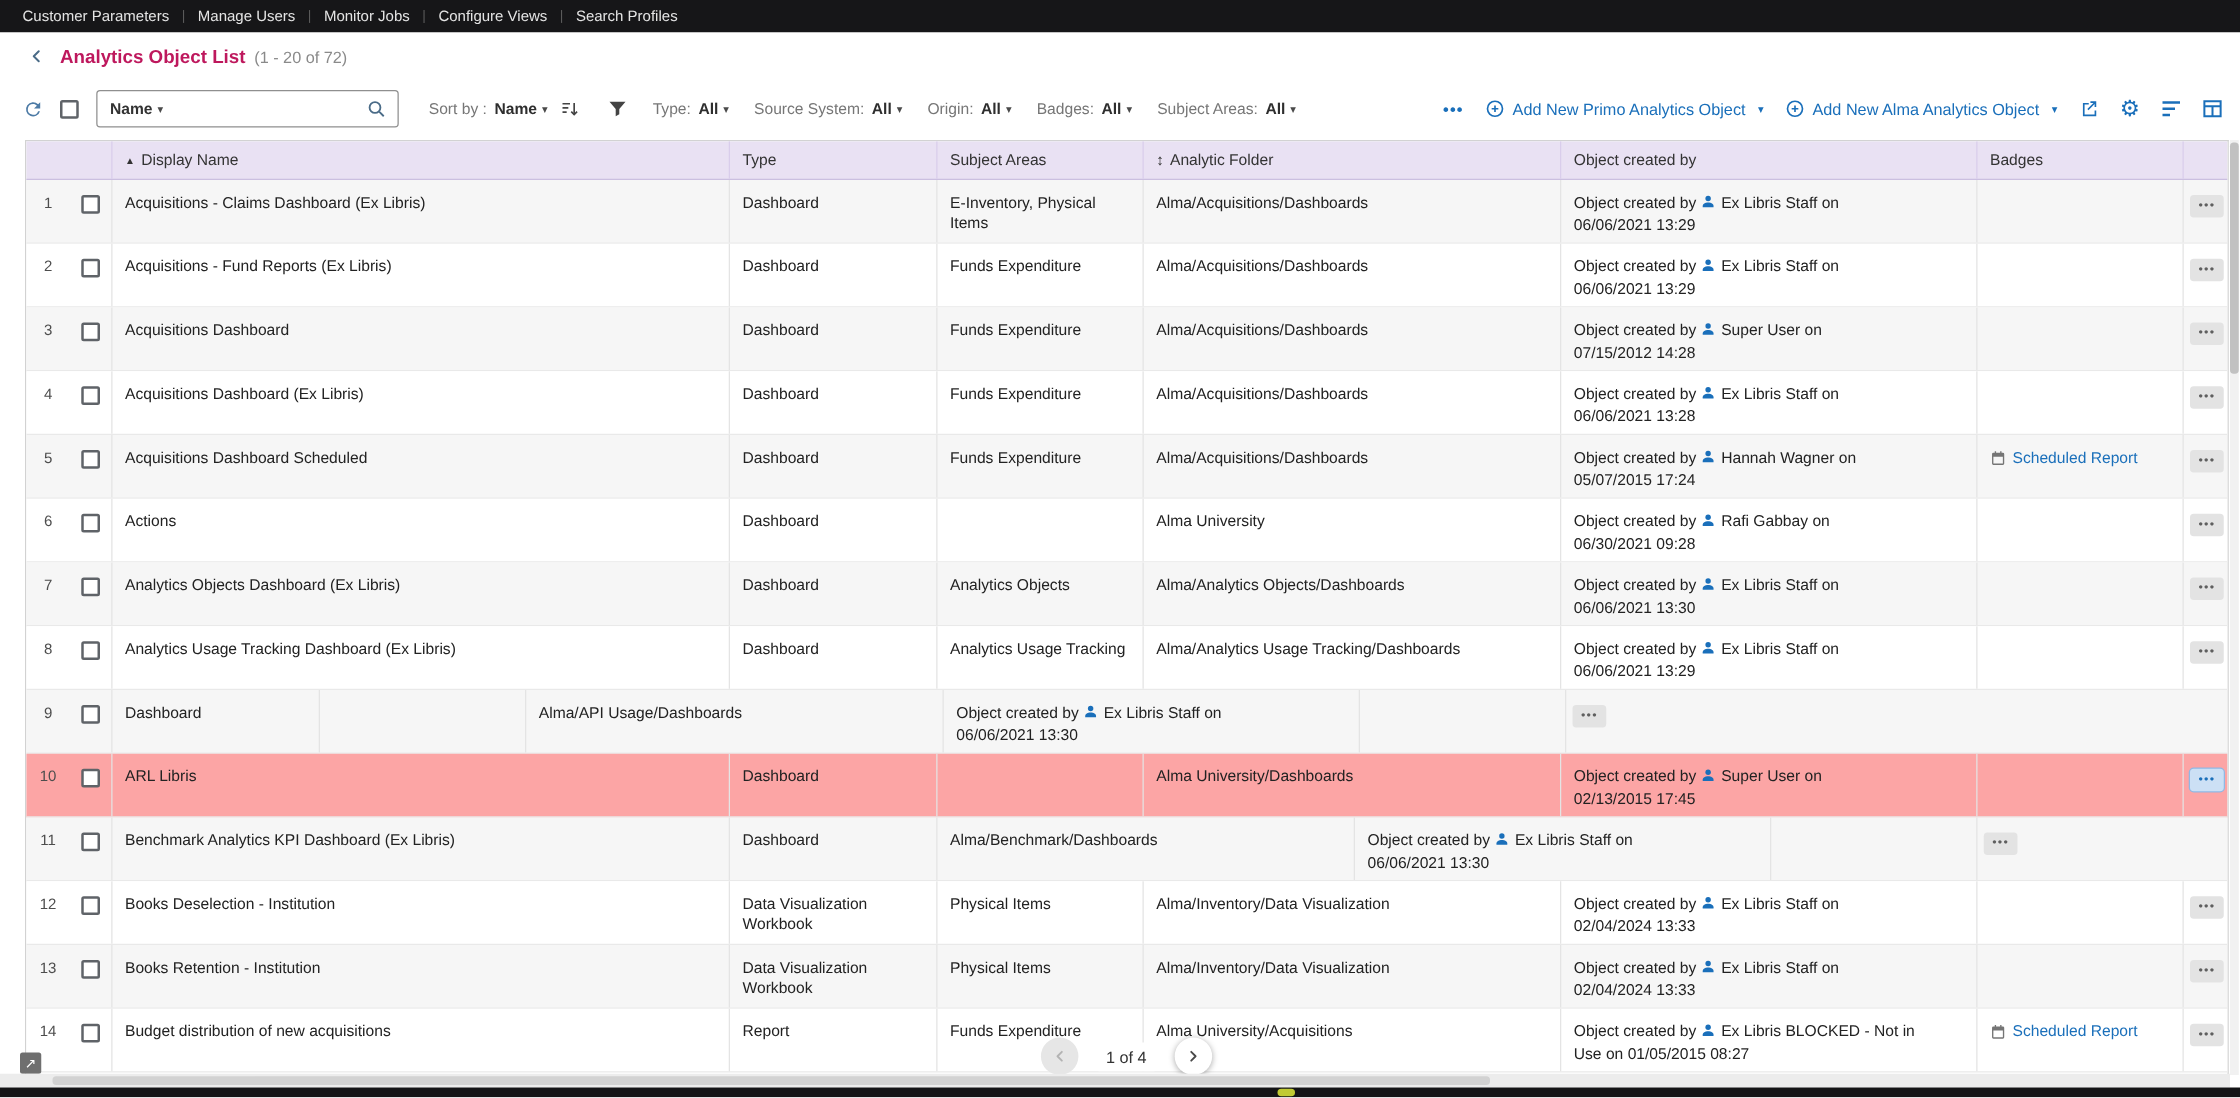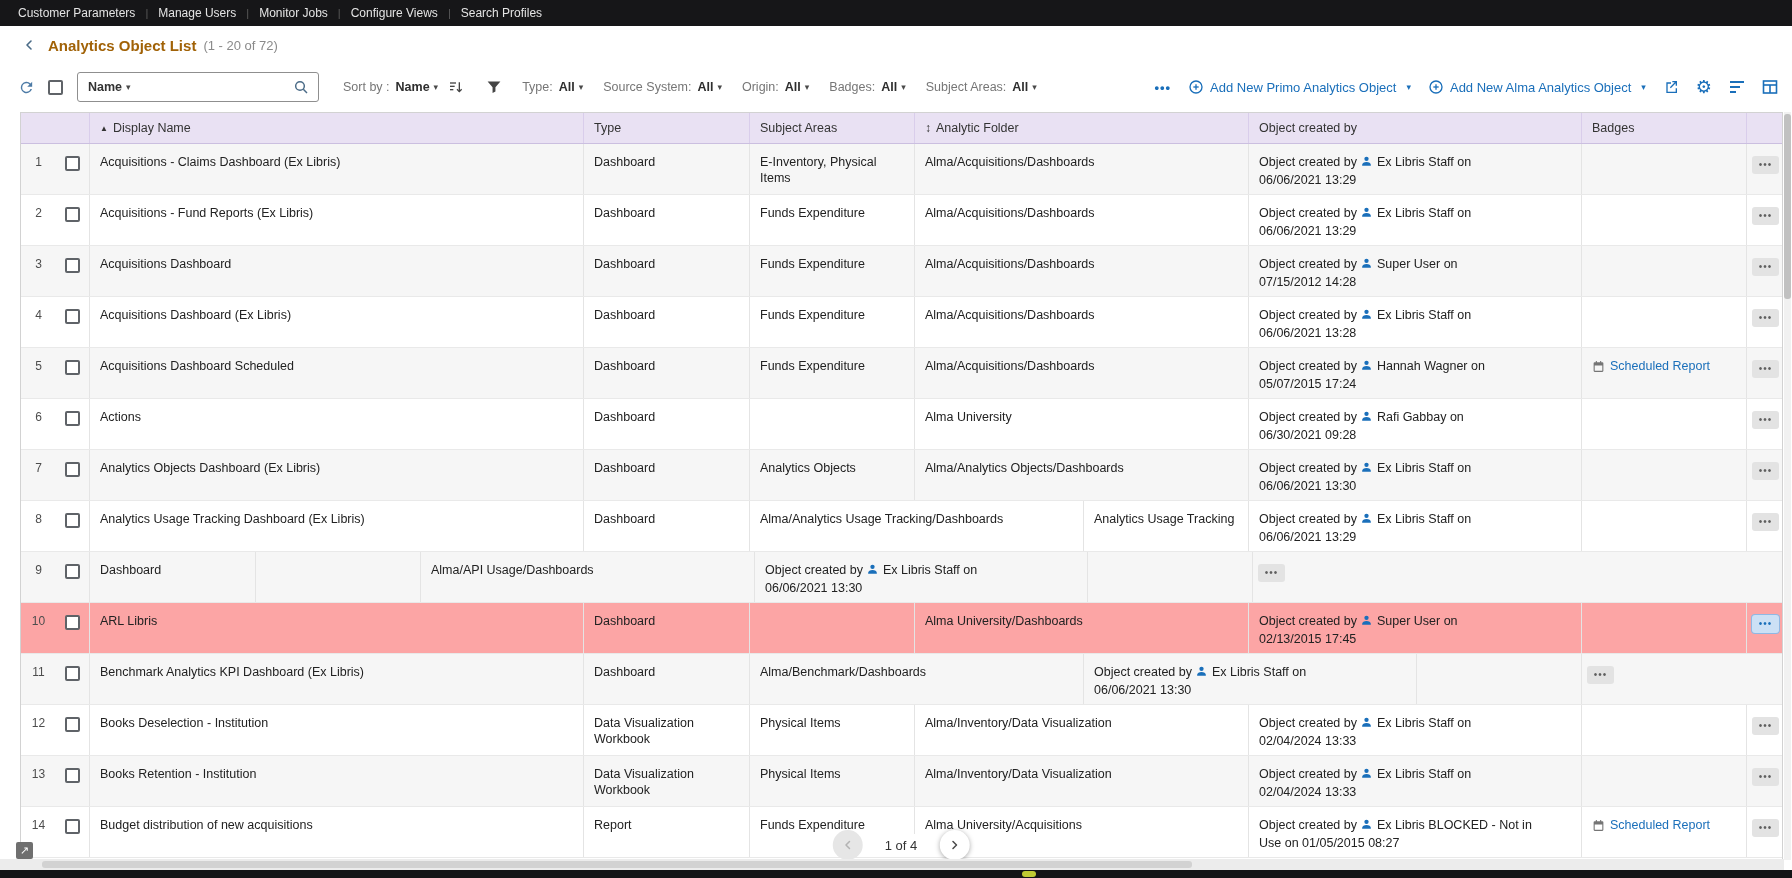--- a/index.html
+++ b/index.html
@@ -9,21 +9,21 @@
 
   
   .topbar { position:absolute; top:0; left:0; right:0; height:26px; background:#161618; display:flex; align-items:center; padding-left:18px; }
   .topbar .item { color:#e4e4e4; font-size:12px; padding:0 10px; cursor:pointer; white-space:nowrap; }
   .topbar .item:first-child { padding-left:0; }
   .topbar .sep { color:#5a5a5a; font-size:11px; }
 
   
   .page-header { position:absolute; top:26px; left:0; right:0; height:38px; display:flex; align-items:center; padding-left:16px; background:#fff; }
   .back-btn { width:26px; height:26px; display:flex; align-items:center; justify-content:center; color:#4a6b87; cursor:pointer; }
-  .page-title { font-size:15px; font-weight:bold; color:#a16207; margin-left:6px; }
+  .page-title { font-size:15px; font-weight:bold; color:#be185d; margin-left:6px; }
   .page-count { font-size:13px; color:#8a8a8a; margin-left:7px; }
 
   
   .toolbar { position:absolute; top:64px; left:0; right:0; height:46px; display:flex; align-items:center; padding:0 14px 0 18px; background:#fff; }
   .tool-icon { display:flex; align-items:center; justify-content:center; cursor:pointer; }
   .refresh-btn { color:#4d7ba6; }
   .checkbox { display:inline-block; width:15px; height:15px; border:2px solid #5f6368; border-radius:2px; background:#fff; cursor:pointer; flex:none; }
   .select-all { margin-left:13px; }
   .search-box { display:flex; align-items:center; height:30px; border:1px solid #8f8f8f; border-radius:3px; margin-left:14px; width:242px; background:#fff; }
   .search-field { display:flex; align-items:center; padding:0 6px 0 10px; cursor:pointer; }
@@ -464,22 +464,22 @@
         <button class="action-btn">•••</button>
       </div>
     </div>
         <div class="tr">
       <div class="td c-num">8</div>
       <div class="td c-check">
         <span class="checkbox"></span>
       </div>
       <div class="td c-name">Analytics Usage Tracking Dashboard (Ex Libris)</div>
       <div class="td c-type">Dashboard</div>
+      <div class="td c-subj">Analytics Usage Tracking</div>
       <div class="td c-folder">Alma/Analytics Usage Tracking/Dashboards</div>
-      <div class="td c-subj">Analytics Usage Tracking</div>
       <div class="td c-created">
         <span>Object created by</span>
         <span class="person-icon">
           <svg width="13" height="13" viewBox="0 0 24 24" fill="currentColor">
                 <circle cx="12" cy="7" r="4"></circle>
                 <path d="M12 13c-4.4 0-8 2.2-8 5v2h16v-2c0-2.8-3.6-5-8-5z"></path>
               </svg>
         </span>
         <span>Ex Libris Staff</span>
         <span>on</span>

